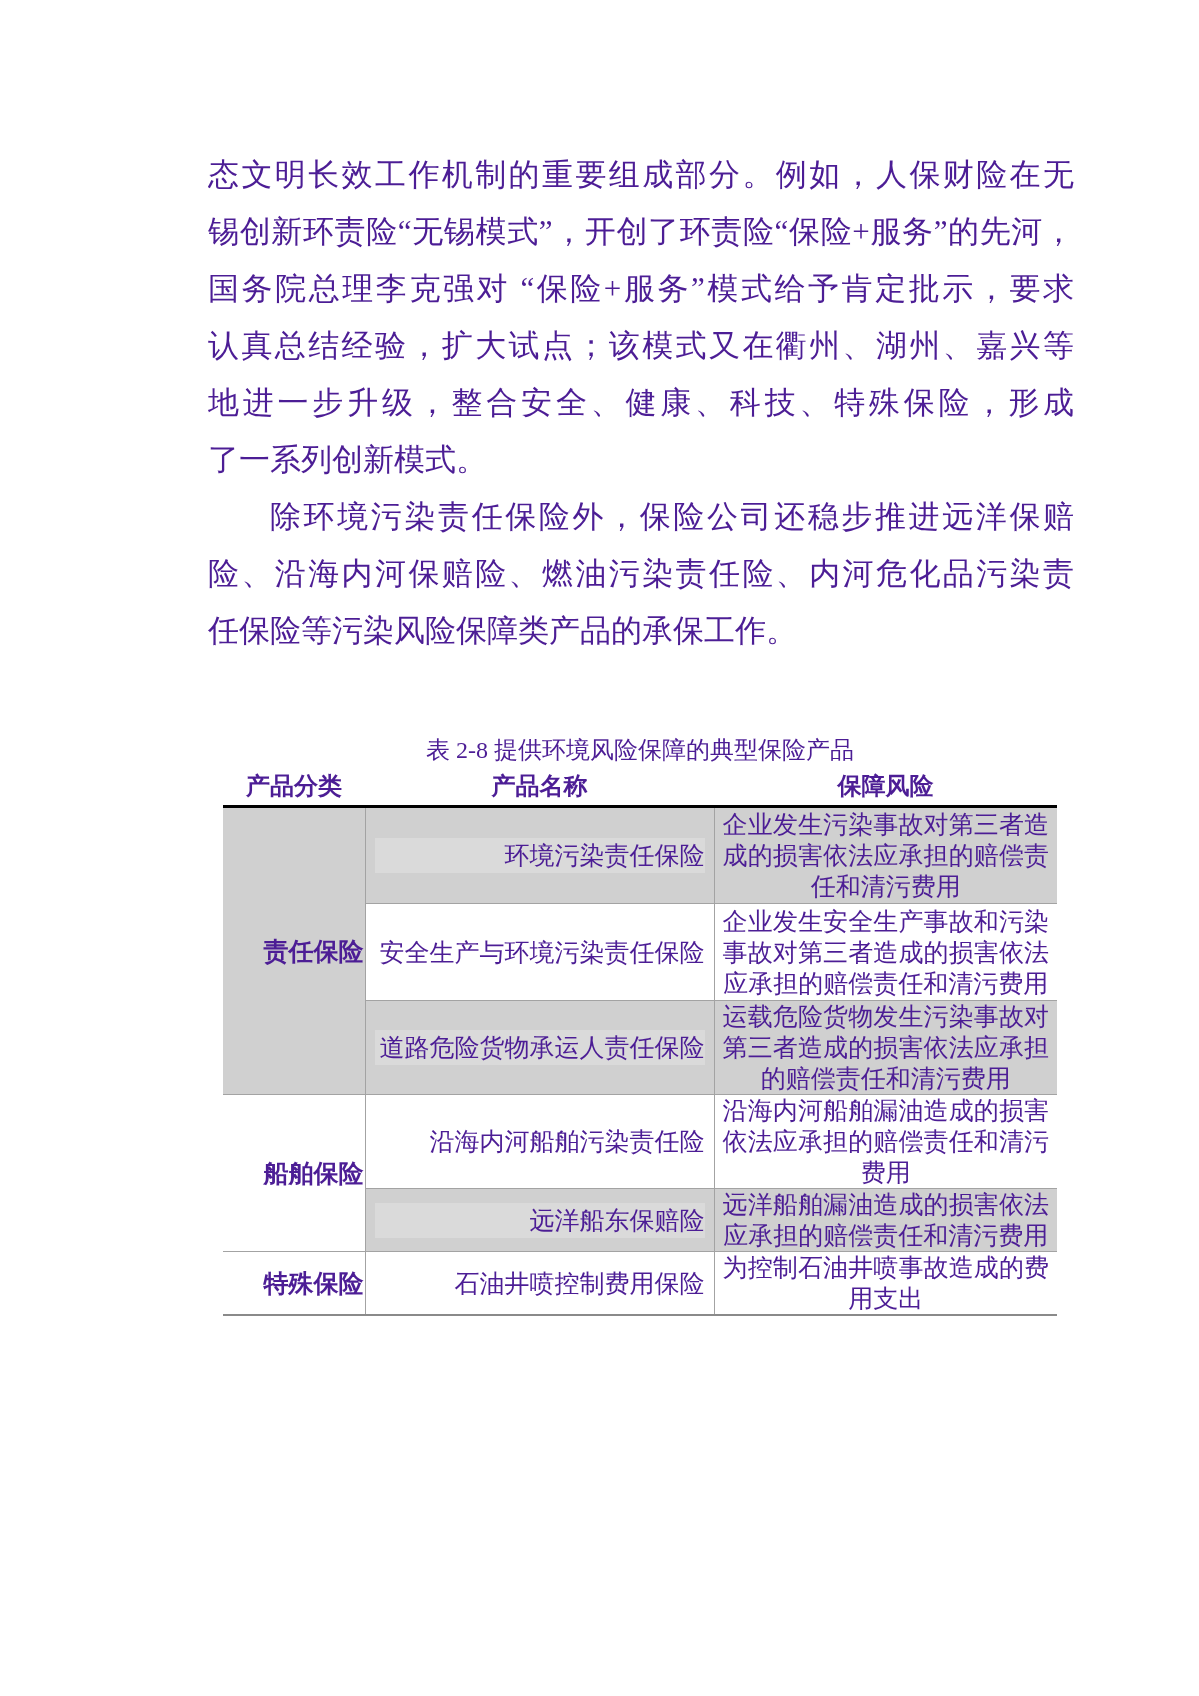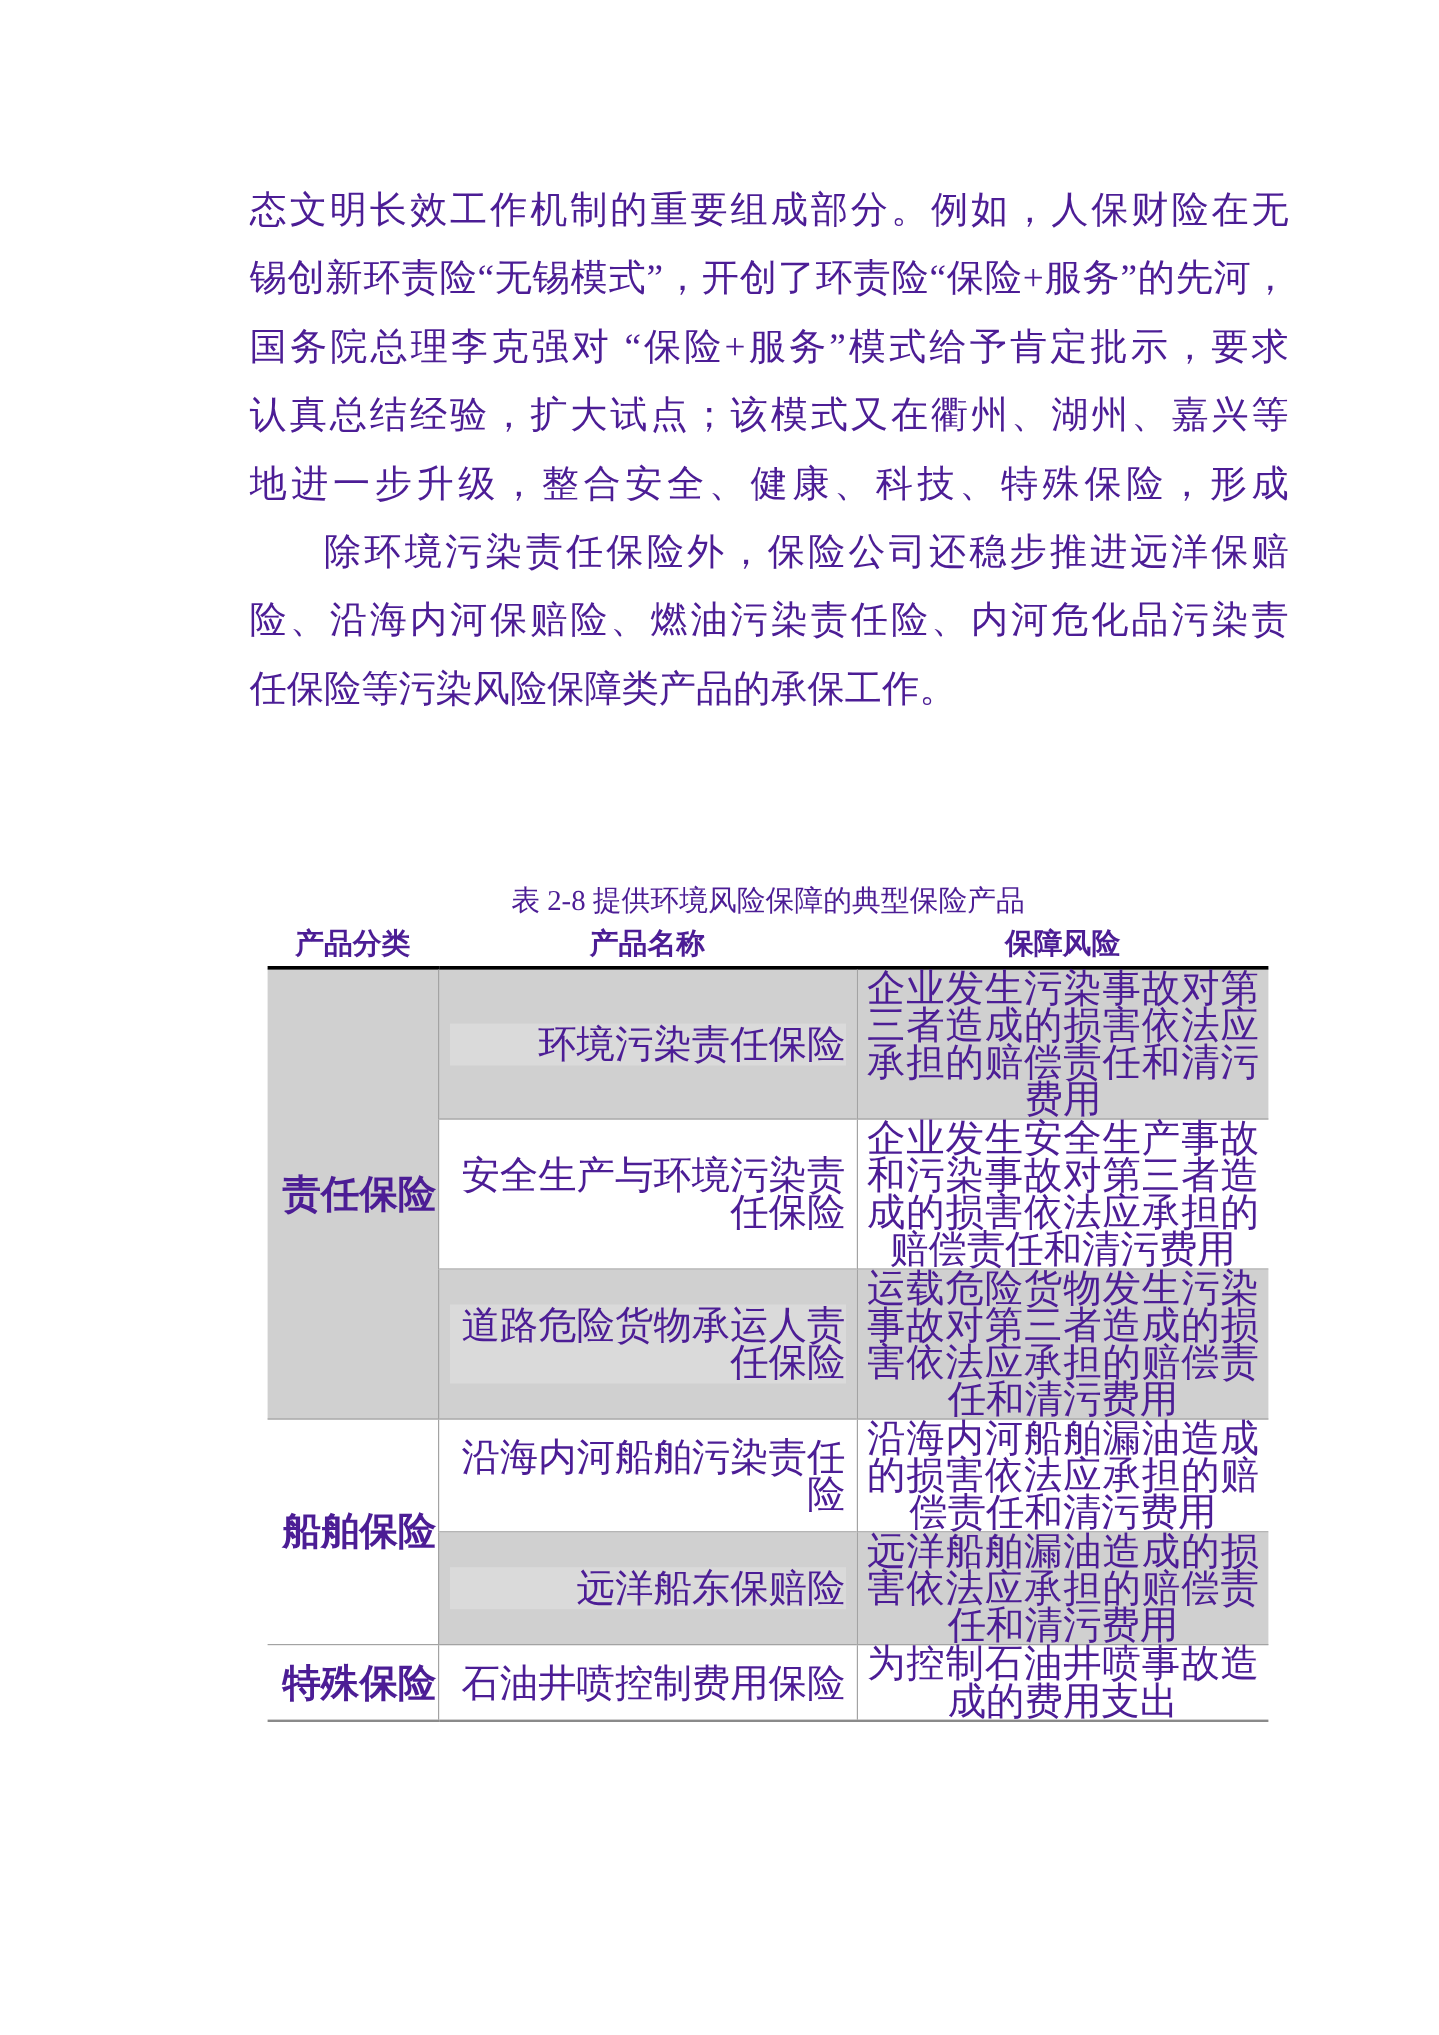--- a/index.html
+++ b/index.html
@@ -33,21 +33,21 @@
   table.products{
     position:absolute;left:183px;top:770px;width:834px;
     border-collapse:collapse;table-layout:fixed;
   }
   table.products th{
     font-size:24px;font-weight:bold;text-align:center;
     vertical-align:bottom;height:32px;padding:0 0 3px 0;
     border-bottom:3px solid #000000;
   }
   table.products td{
-    font-size:32px;line-height:31px;vertical-align:middle;
+    font-size:25px;line-height:31px;vertical-align:middle;
     border-top:1px solid #a3a3a3;border-left:1px solid #a3a3a3;
   }
   table.products td.cat{
     border-left:none;font-weight:bold;text-align:right;
   }
   table.products td.name{text-align:right;padding:4px 6px;}
   table.products td.name .inner{
     margin:0 auto;padding:2px 0;width:calc(100% - 6px);
   }
   table.products td.risk{
@@ -72,20 +72,21 @@
 <body>
 
 <div class="page">
 
   <div class="bodytext">
     <div class="tline">态文明长效工作机制的重要组成部分。例如，人保财险在无</div>
     <div class="tline">锡创新环责险“无锡模式”，开创了环责险“保险+服务”的先河，</div>
     <div class="tline">国务院总理李克强对 “保险+服务”模式给予肯定批示，要求</div>
     <div class="tline">认真总结经验，扩大试点；该模式又在衢州、湖州、嘉兴等</div>
     <div class="tline">地进一步升级，整合安全、健康、科技、特殊保险，形成</div>
+    <div class="tline lastline">了一系列创新模式。</div>
     <div class="tline indent">除环境污染责任保险外，保险公司还稳步推进远洋保赔</div>
     <div class="tline">险、沿海内河保赔险、燃油污染责任险、内河危化品污染责</div>
     <div class="tline lastline">任保险等污染风险保障类产品的承保工作。</div>
   </div>
 
   <div class="caption">表 2-8 提供环境风险保障的典型保险产品</div>
 
   <table class="products">
     <colgroup>
       <col style="width:142px">

